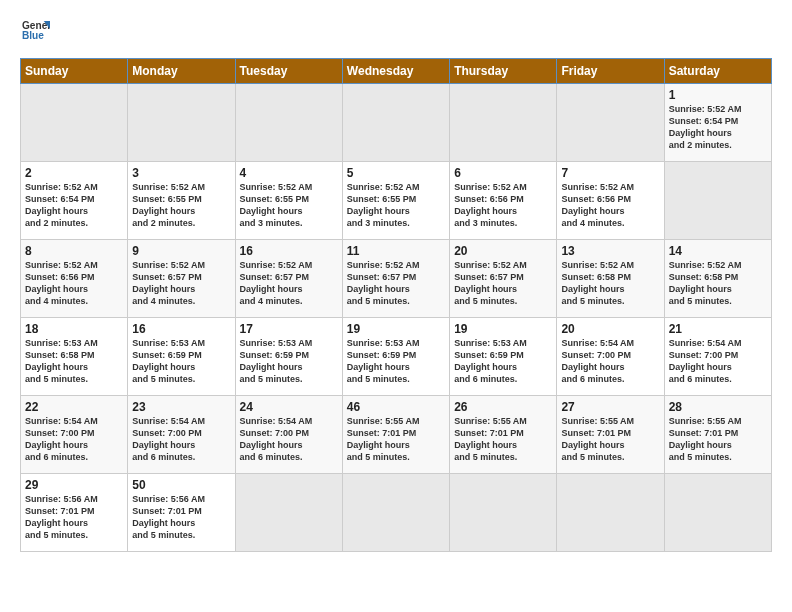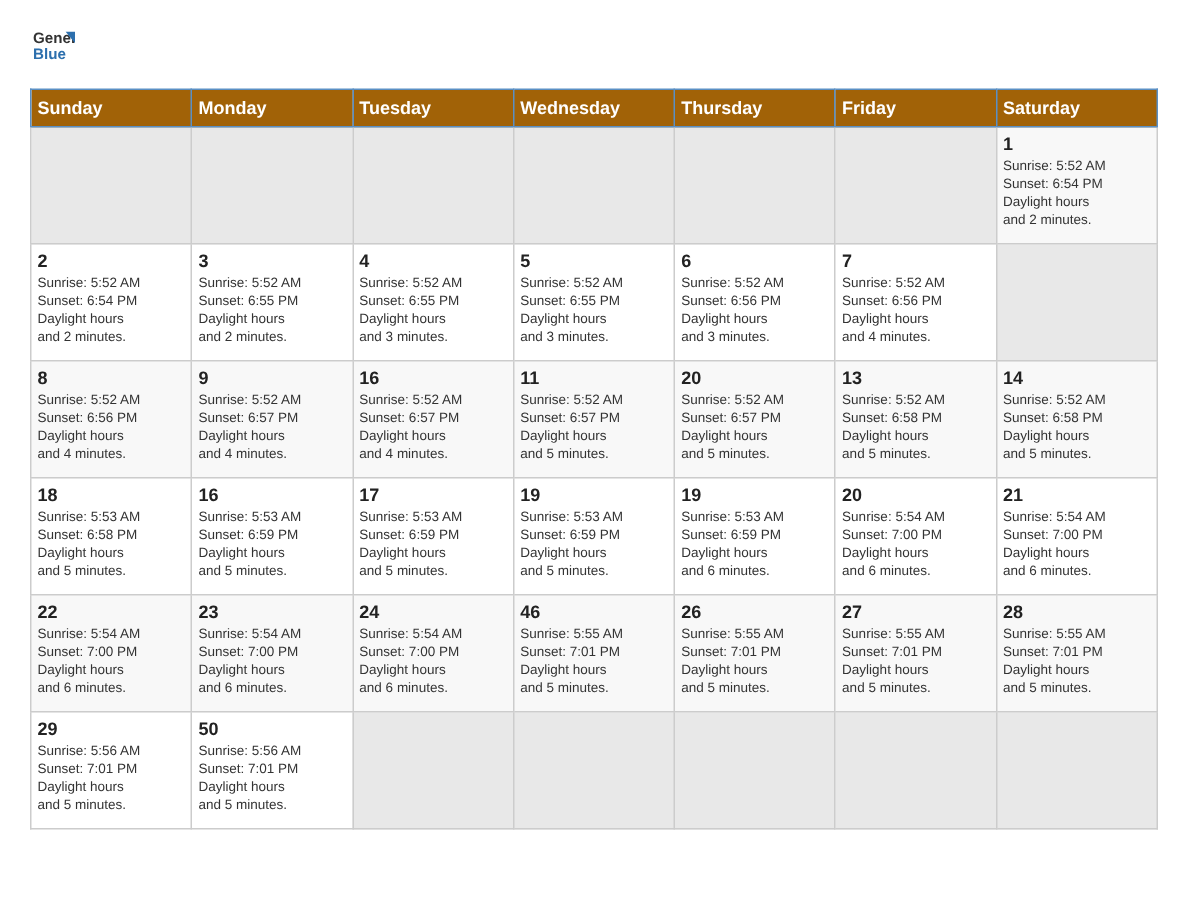--- a/index.html
+++ b/index.html
@@ -79,20 +79,21 @@
       font-size: 12px;
       font-weight: bold;
       color: #222;
       display: block;
       margin-bottom: 1px;
     }
     .day-detail {
       font-size: 9px;
       line-height: 1.35;
       color: #333;
+      font-weight: bold;
     }
   </style>
 </head>
 <body>
 
 <div class="page">
   <div class="header">
     <div class="logo">
       <div>
         <svg class="logo-icon" viewBox="0 0 36 36">

